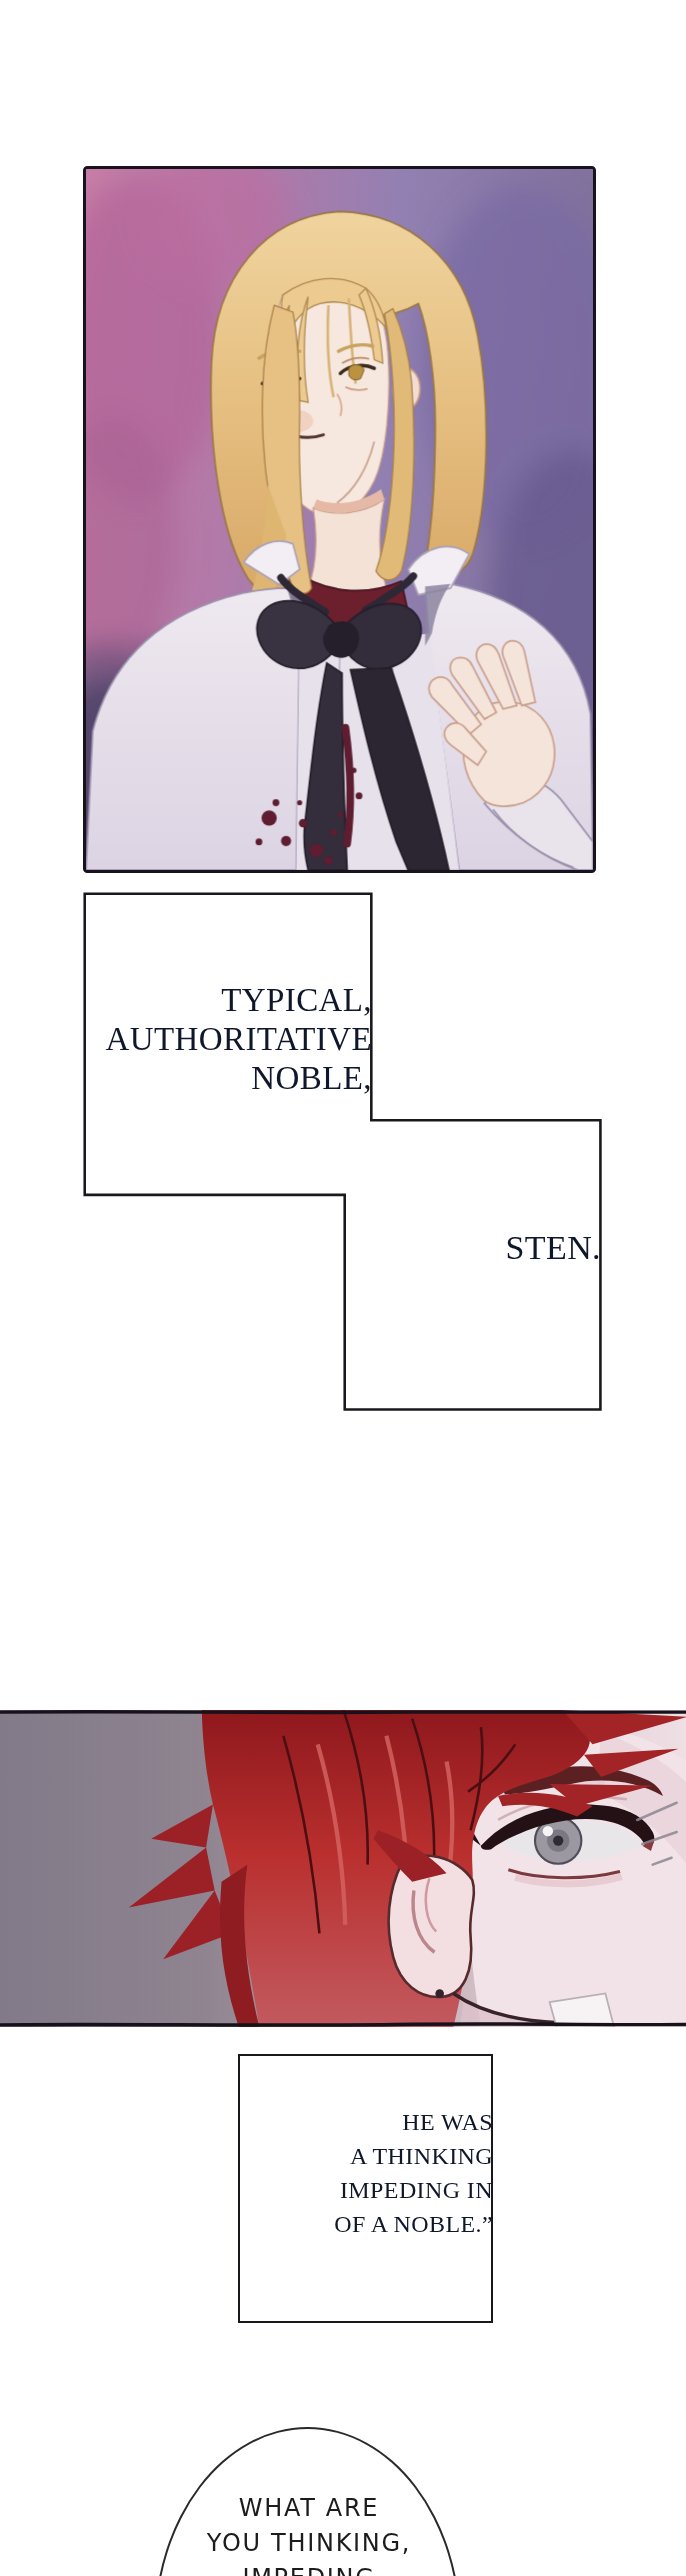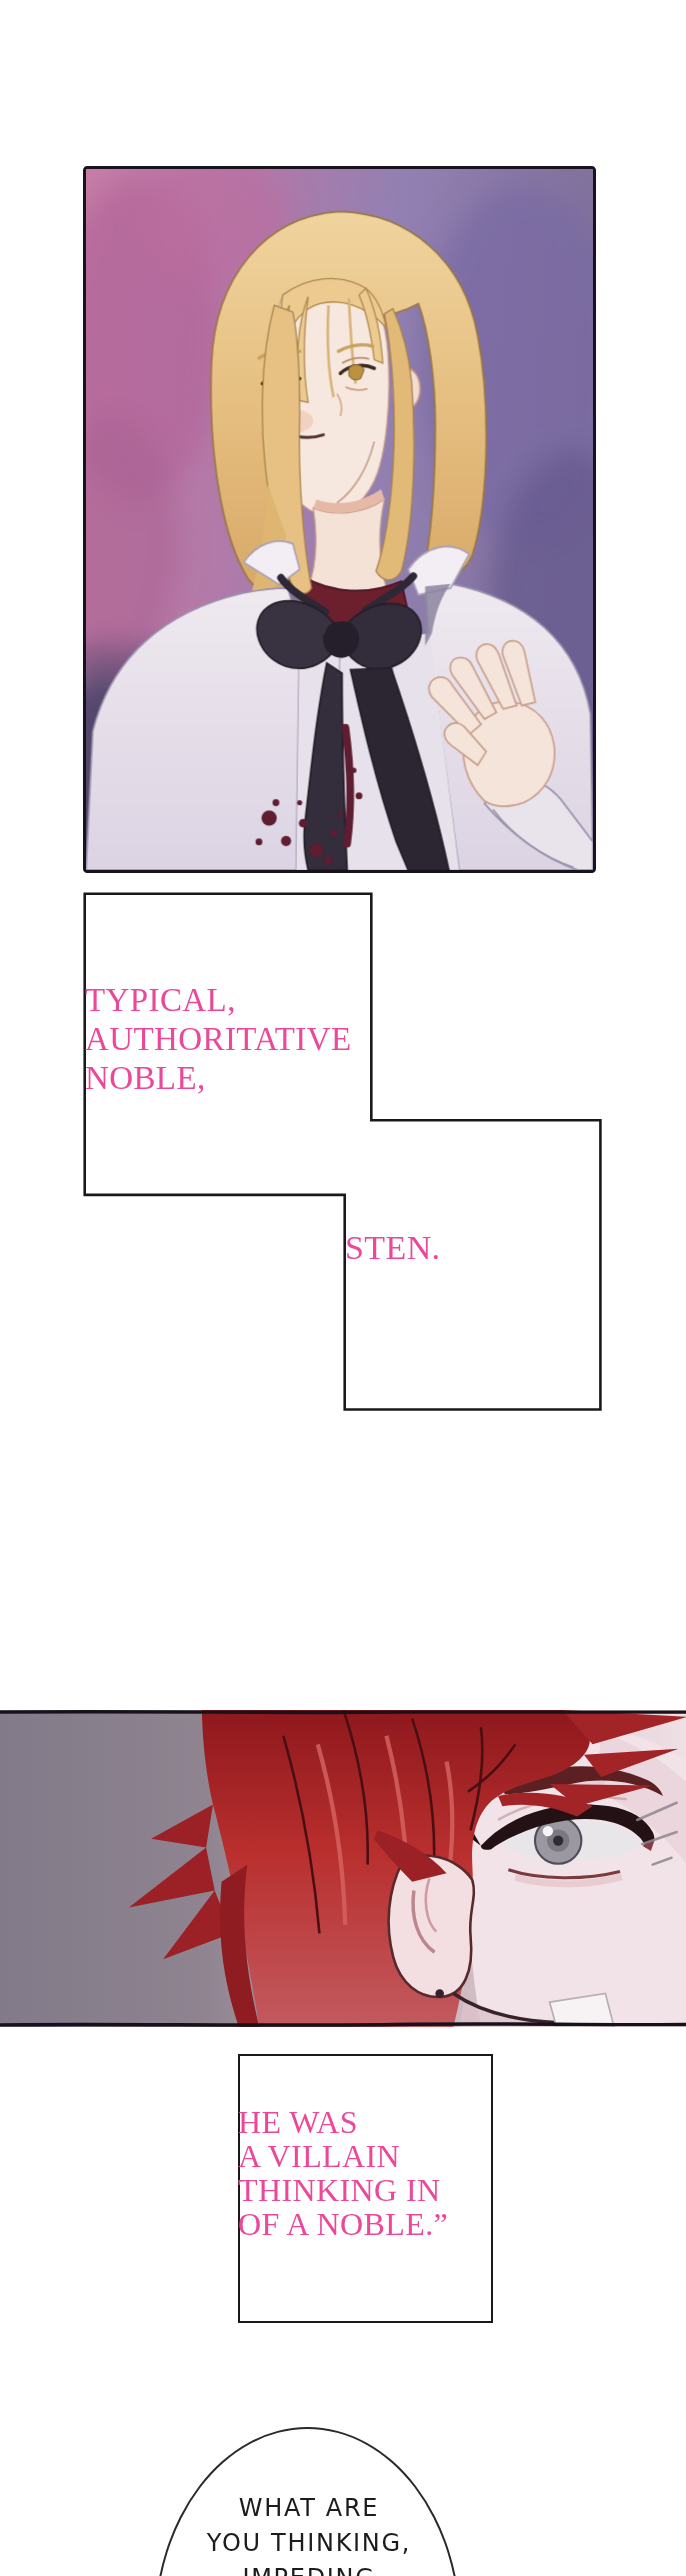--- a/index.html
+++ b/index.html
@@ -37,28 +37,28 @@
   .narr-box3 {
     position: absolute;
     left: 238px; top: 2054px;
     width: 255px; height: 269px;
     background: #ffffff;
     border: 2.6px solid #1b181d;
     box-sizing: border-box;
   }
   .narration {
     position: absolute;
-    text-align: left;
-    color: #ec4899;
+    text-align: right;
+    color: #0f172a;
     letter-spacing: 0.4px;
   }
   .narration span { display: block; }
   .narr1 { left: 85px;  width: 287px; top: 981px; font-size: 33px; line-height: 39px; }
   .narr2 { left: 345px; width: 256px; top: 1228px; font-size: 34px; line-height: 39px; }
-  .narr3 { left: 238px; width: 255px; top: 2105px; font-size: 32px; line-height: 34px; }
+  .narr3 { left: 238px; width: 255px; top: 2105px; font-size: 24px; line-height: 34px; }
   .bubble {
     position: absolute;
     left: 154px; top: 2427px;
     width: 307px; height: 404px;
     background: #ffffff;
     border: 2.6px solid #2a2a2a;
     border-radius: 50%;
     box-sizing: border-box;
   }
   .bubble-text {
@@ -304,22 +304,22 @@
       <path d="M640,340 L705,330 L715,369 L648,369 Z" fill="#f7f3f5" stroke="#b9aeb6" stroke-width="2"></path>
 
       <path d="M0,2.5 C160,1 320,4 480,2.5 C600,1.5 720,3.5 800,2.5" stroke="#17121a" stroke-width="4" fill="none"></path>
       <path d="M0,366.5 C140,365 300,368 460,366 C600,364.5 720,367 800,366" stroke="#17121a" stroke-width="4" fill="none"></path>
     </svg>
   </div>
 
   <div class="narr-box3"></div>
   <div class="narration narr3">
     <span>HE WAS</span>
-    <span>A VILLAIN</span>
-    <span>THINKING IN</span>
+    <span>A THINKING</span>
+    <span>IMPEDING IN</span>
     <span>OF A NOBLE.”</span>
   </div>
 
   <div class="bubble"></div>
   <div class="bubble-text">
     <span>WHAT ARE</span>
     <span>YOU THINKING,</span>
     <span>IMPEDING</span>
   </div>
 

